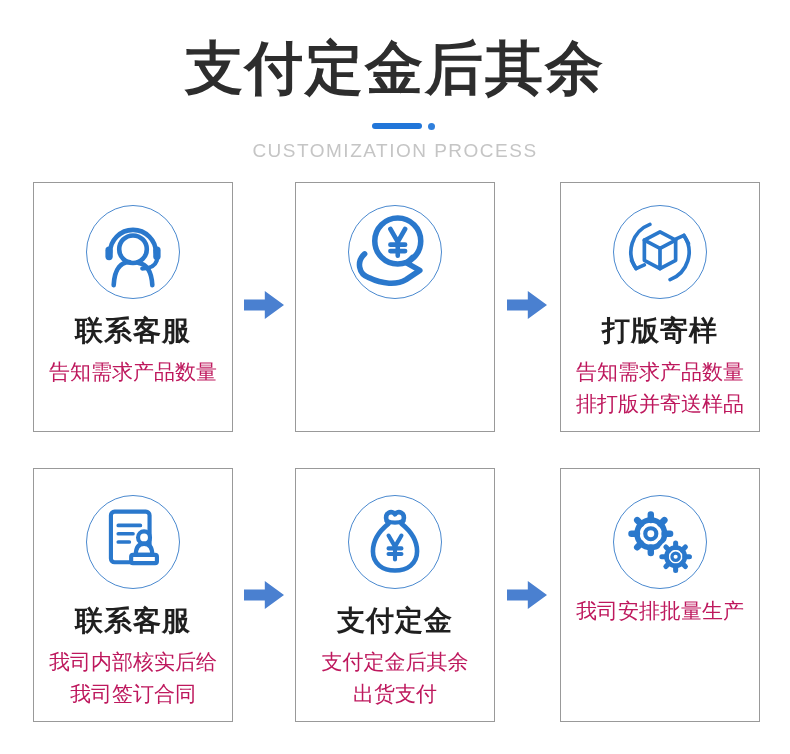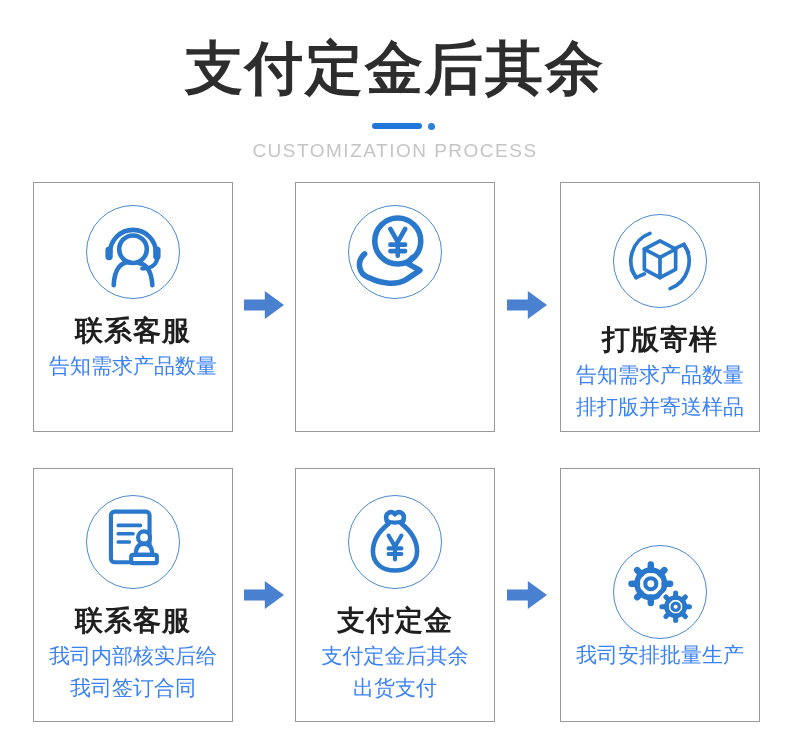--- a/index.html
+++ b/index.html
@@ -23,37 +23,37 @@
   .subtitle{
     position:absolute;top:140px;left:0;width:790px;text-align:center;
     font-size:19px;color:#c5c5c5;letter-spacing:1.5px;
   }
   .box{
     position:absolute;width:200px;background:#ffffff;border:1px solid #999999;
     box-sizing:border-box;display:flex;flex-direction:column;align-items:center;
   }
   .row1{top:182px;height:250px;}
   .row2{top:468px;height:254px;}
-  .c1{left:33px;} .c2{left:295px;} .c3{left:560px;justify-content:center;}
+  .c1{left:33px;} .c2{left:295px;} .c3{left:560px;}
   .circle{
     width:94px;height:94px;border:1px solid #4a89cf;border-radius:50%;
     margin-top:22px;display:flex;align-items:center;justify-content:center;
     box-sizing:border-box;
   }
   .row2 .circle{margin-top:26px;}
   .circle svg{display:block;}
   .ic{stroke:#2a78cc;fill:none;stroke-linecap:round;stroke-linejoin:round;}
   .icf{fill:#2a78cc;stroke:none;}
   .icw{fill:#ffffff;stroke:#2a78cc;stroke-linecap:round;stroke-linejoin:round;}
   .icwb{fill:#ffffff;stroke:none;}
   .step-title{
     margin-top:13px;font-size:28px;font-weight:800;color:#1f1f1f;letter-spacing:1px;
   }
   .step-desc{
-    font-size:21px;line-height:32px;color:#3b82f6;
+    margin-top:6px;font-size:21px;line-height:32px;color:#be185d;
     text-align:center;white-space:pre-line;
   }
   .arrow{
     position:absolute;width:40px;height:28px;background:#4a80d0;
     clip-path:polygon(0 30%, 52% 30%, 52% 0, 100% 50%, 52% 100%, 52% 70%, 0 70%);
   }
   .a1{left:244px;top:291px;} .a2{left:507px;top:291px;}
   .a3{left:244px;top:581px;} .a4{left:507px;top:581px;}
 </style>
 </head>

